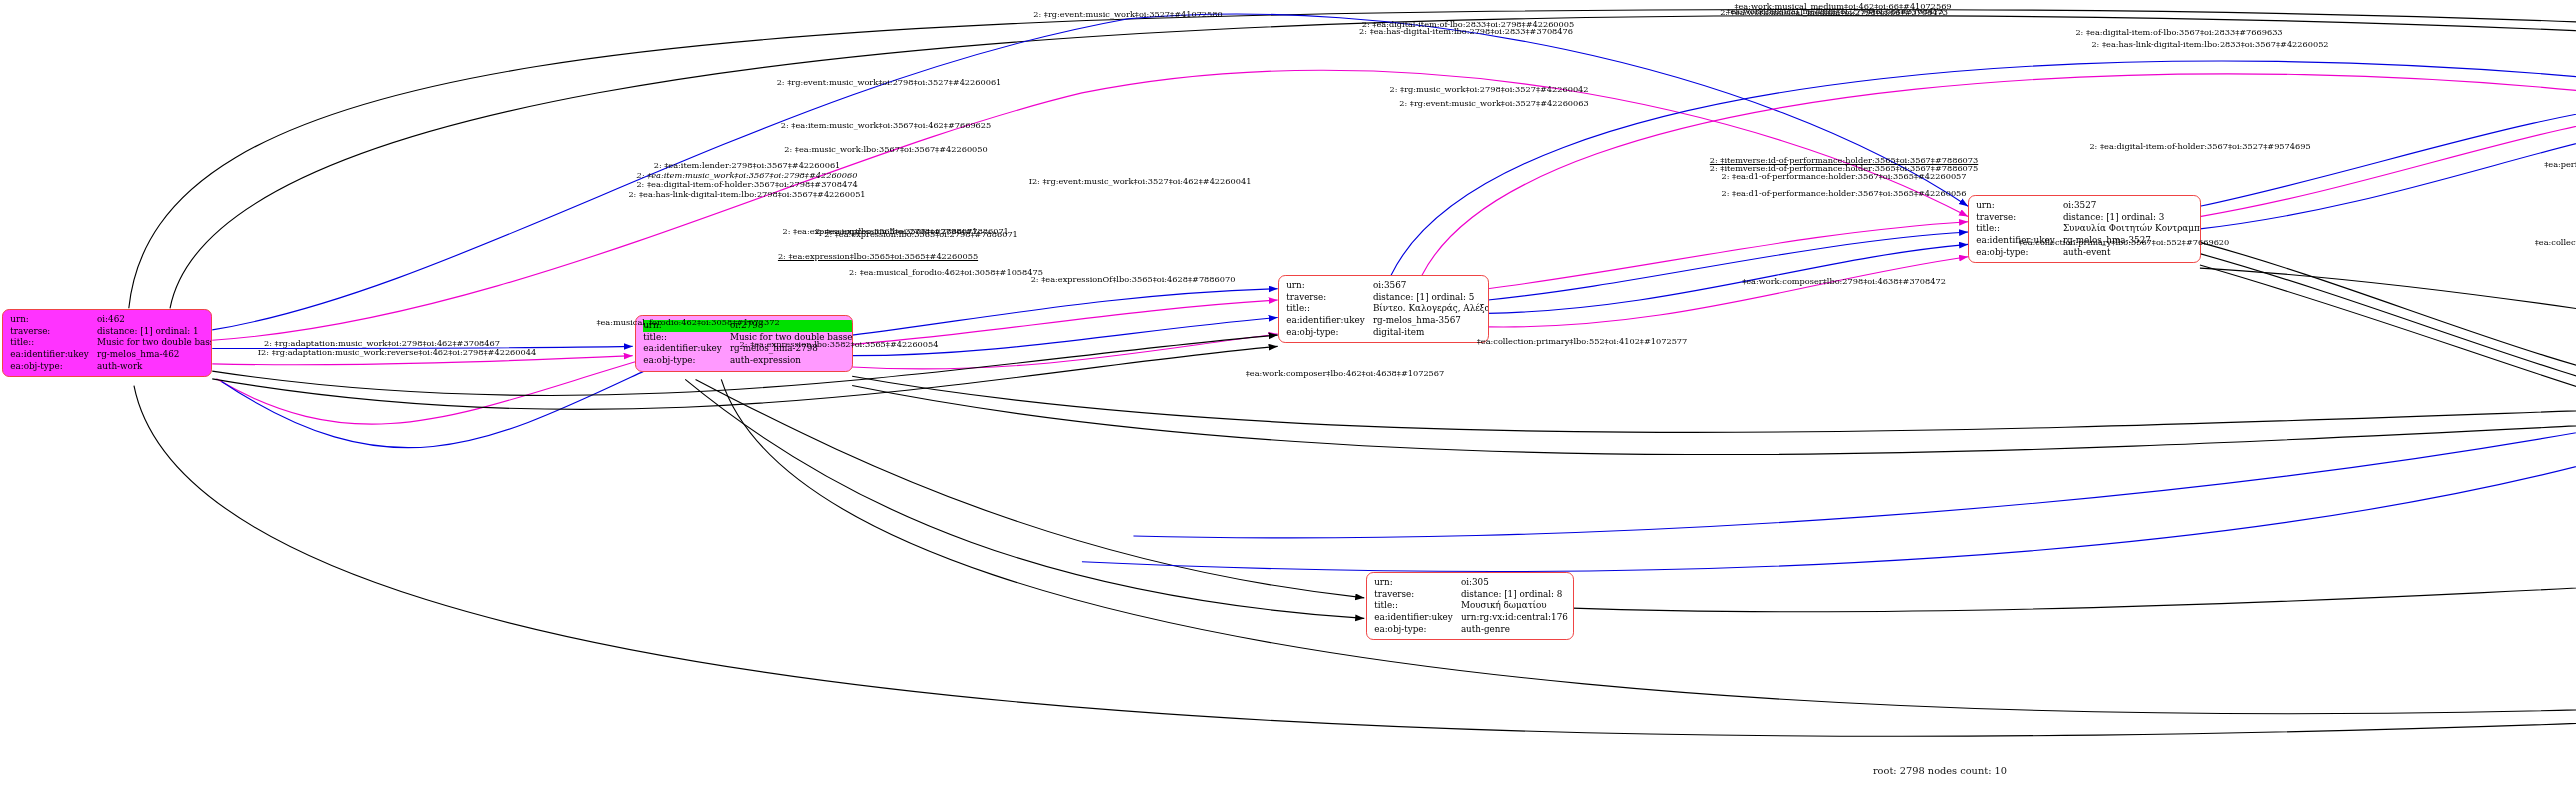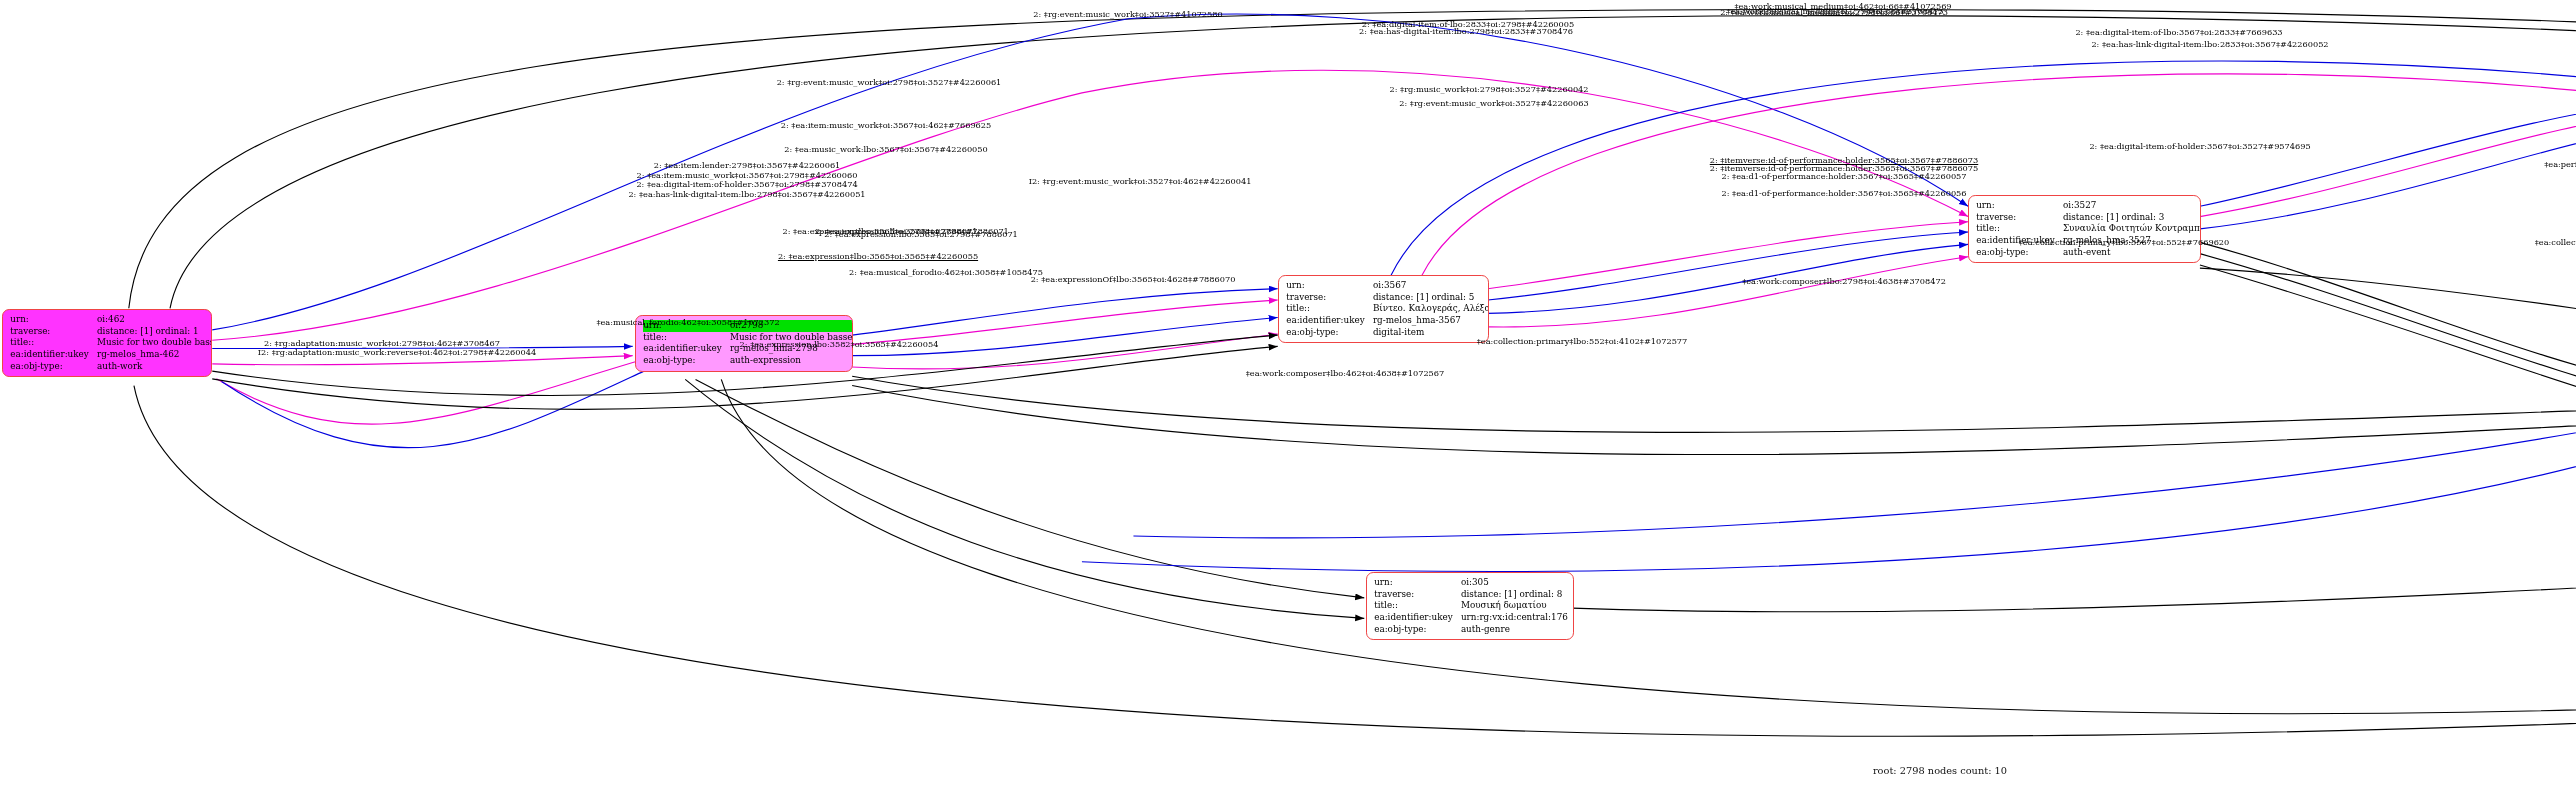--- a/index.html
+++ b/index.html
@@ -303,21 +303,21 @@
       <div class="elabel" style="left: 2179px; top: 32px;">2: ‡ea:digital-item:of-lbo:3567‡oi:2833‡#7669633</div>
       <div class="elabel" style="left: 2210px; top: 44px;">2: ‡ea:has-link-digital-item:lbo:2833‡oi:3567‡#42260052</div>
       <div class="elabel" style="left: 889px; top: 82px;">2: ‡rg:event:music_work‡oi:2798‡oi:3527‡#42260061</div>
       <div class="elabel" style="left: 1140px; top: 181px;">I2: ‡rg:event:music_work‡oi:3527‡oi:462‡#42260041</div>
       <div class="elabel" style="left: 1489px; top: 89px;">2: ‡rg:music_work‡oi:2798‡oi:3527‡#42260042</div>
       <div class="elabel" style="left: 1494px; top: 103px;">2: ‡rg:event:music_work‡oi:3527‡#42260063</div>
       <div class="elabel" style="left: 2200px; top: 146px;">2: ‡ea:digital-item:of-holder:3567‡oi:3527‡#9574695</div>
       <div class="elabel" style="left: 886px; top: 125px;">2: ‡ea:item:music_work‡oi:3567‡oi:462‡#7669625</div>
       <div class="elabel" style="left: 886px; top: 149px;">2: ‡ea:music_work:lbo:3567‡oi:3567‡#42260050</div>
       <div class="elabel" style="left: 747px; top: 165px;">2: ‡ea:item:lender:2798‡oi:3567‡#42260061</div>
-      <div class="elabel" style="left: 747px; top: 175px;">2: ‡ea:item:music_work‡oi:3567‡oi:2798‡#42260060</div>
+      <div class="elabel" style="left: 747px; top: 175px; font-style: italic;">2: ‡ea:item:music_work‡oi:3567‡oi:2798‡#42260060</div>
       <div class="elabel" style="left: 747px; top: 184px;">2: ‡ea:digital-item:of-holder:3567‡oi:2798‡#3708474</div>
       <div class="elabel" style="left: 747px; top: 194px;">2: ‡ea:has-link-digital-item:lbo:2798‡oi:3567‡#42260051</div>
       <div class="elabel" style="left: 912px; top: 231px;">2: ‡ea:expression:lbo:3565‡oi:2798‡#7886071</div>
       <div class="elabel" style="left: 921px; top: 234px;">2: ‡ea:expression:lbo:3565‡oi:2798‡#7886071</div>
       <div class="elabel" style="left: 1844px; top: 160px; text-decoration: underline;">2: ‡itemverse:id-of-performance:holder:3565‡oi:3567‡#7886073</div>
       <div class="elabel" style="left: 1844px; top: 168px;">2: ‡itemverse:id-of-performance:holder:3565‡oi:3567‡#7886075</div>
       <div class="elabel" style="left: 1844px; top: 176px;">2: ‡ea:d1-of-performance:holder:3567‡oi:3565‡#42260057</div>
       <div class="elabel" style="left: 1844px; top: 193px;">2: ‡ea:d1-of-performance:holder:3567‡oi:3565‡#42260056</div>
       <div class="elabel" style="left: 2640px; top: 164px;">‡ea:performance:lbo:3527‡oi:3565‡#4168219</div>
       <div class="elabel" style="left: 2640px; top: 242px;">‡ea:collection:primary‡lbo:3527‡oi:552‡#7669620</div>

